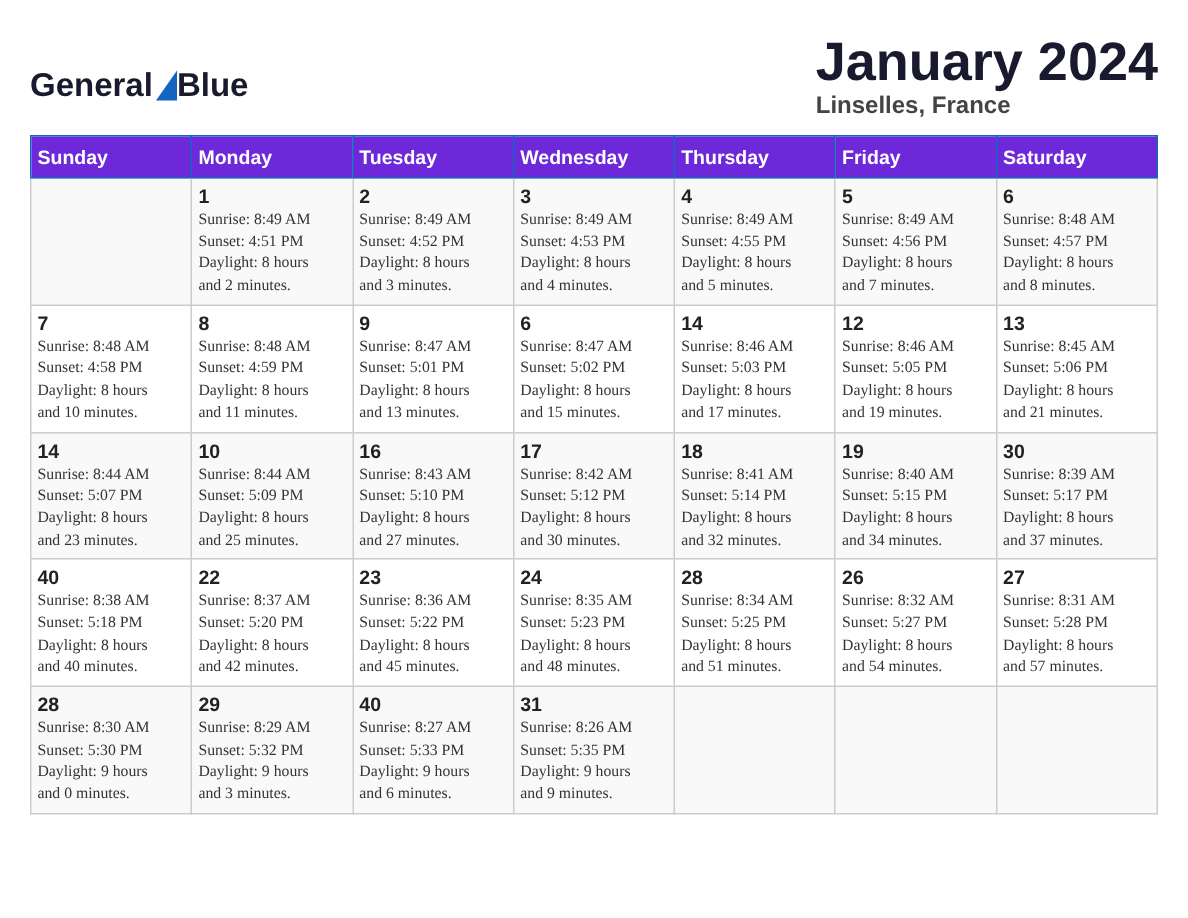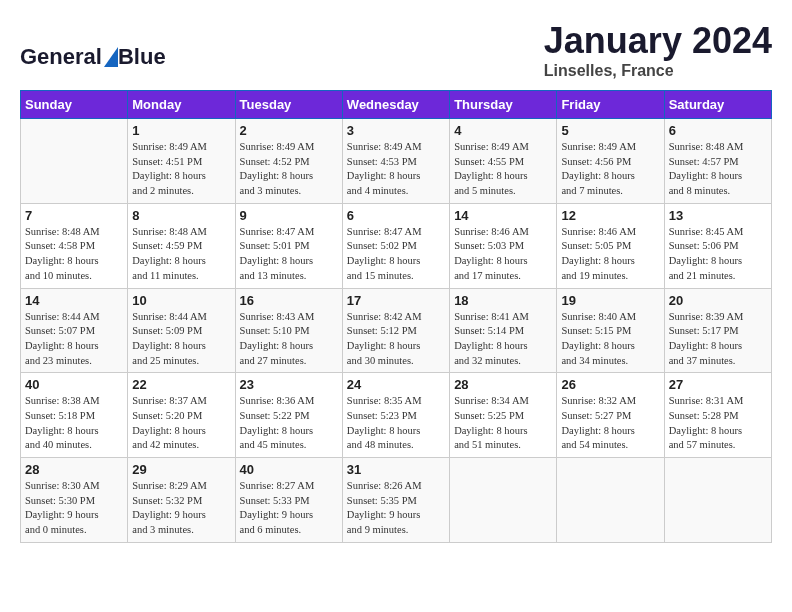--- a/index.html
+++ b/index.html
@@ -200,21 +200,21 @@
         </td>
         <td>
           <span class="day-num">18</span>
           <div class="day-info">Sunrise: 8:41 AM<br>Sunset: 5:14 PM<br>Daylight: 8 hours<br>and 32 minutes.</div>
         </td>
         <td>
           <span class="day-num">19</span>
           <div class="day-info">Sunrise: 8:40 AM<br>Sunset: 5:15 PM<br>Daylight: 8 hours<br>and 34 minutes.</div>
         </td>
         <td>
-          <span class="day-num">20</span>
+          <span class="day-num">30</span>
           <div class="day-info">Sunrise: 8:39 AM<br>Sunset: 5:17 PM<br>Daylight: 8 hours<br>and 37 minutes.</div>
         </td>
       </tr>
       <tr>
         <td>
           <span class="day-num">40</span>
           <div class="day-info">Sunrise: 8:38 AM<br>Sunset: 5:18 PM<br>Daylight: 8 hours<br>and 40 minutes.</div>
         </td>
         <td>
           <span class="day-num">22</span>

